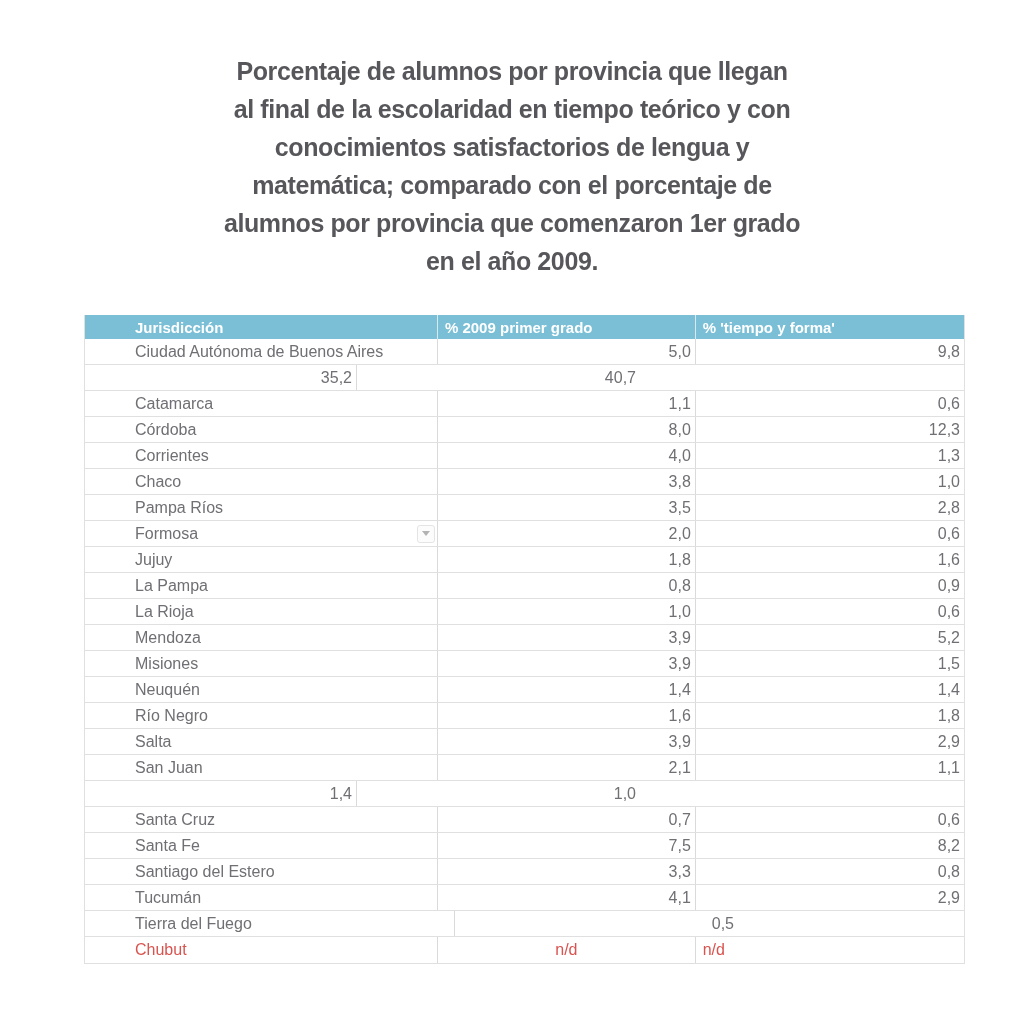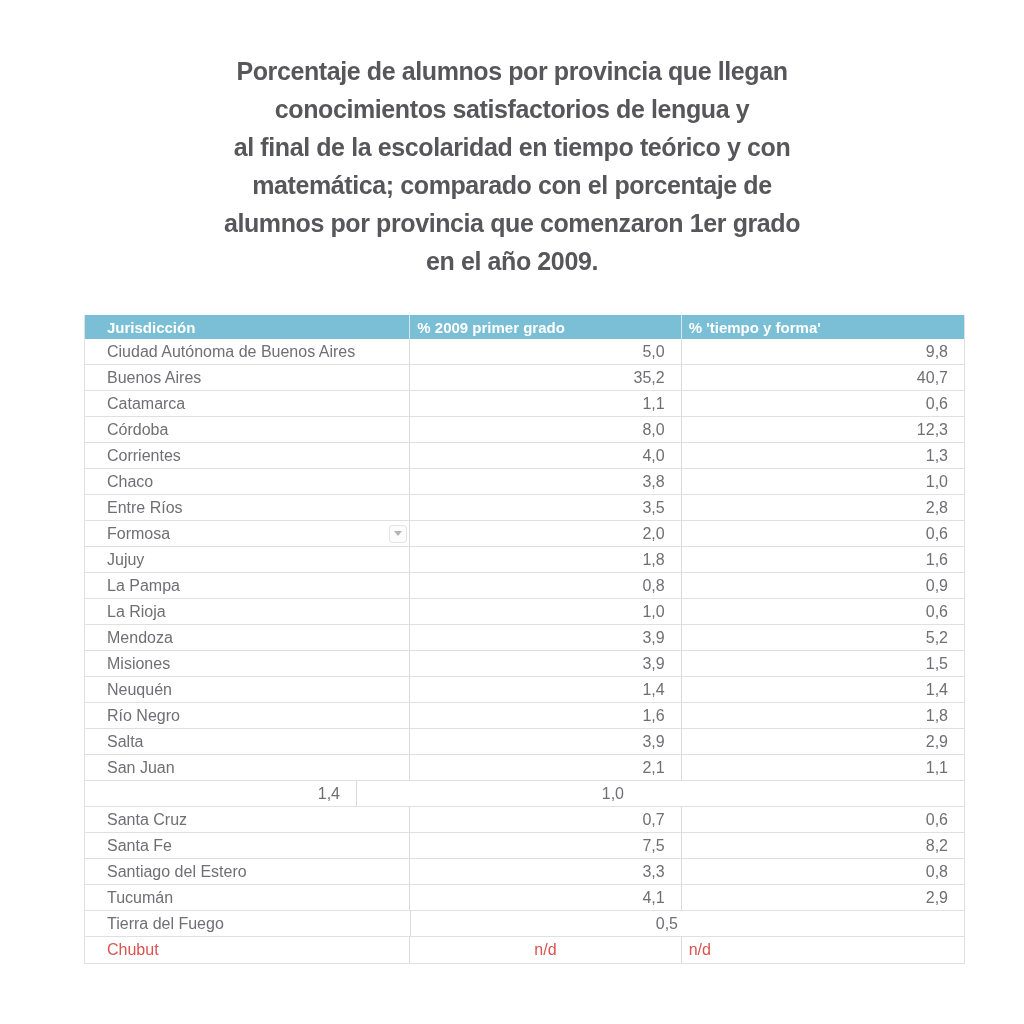--- a/index.html
+++ b/index.html
@@ -27,31 +27,31 @@
     border:1px solid var(--border);border-top:none;
     font-size:16px;color:var(--row-text);
   }
   .thead{display:flex;background:var(--header-bg);height:24px;}
   .th{
     color:var(--header-text);font-weight:700;font-size:15px;
     display:flex;align-items:center;
     border-right:1px solid #d8e9f0;
   }
   .th:last-child{border-right:none;}
-  .col1{width:326px;padding-left:22px;}
+  .col1{width:326px;padding-left:6px;margin-left:44px;}
   .col2{width:272px;}
   .col3{width:283px;}
   .th.col2,.th.col3{padding-left:7px;}
 
   .tr{display:flex;height:26px;border-bottom:1px solid var(--border);}
   .tr:last-child{border-bottom:none;}
   .td{display:flex;align-items:center;border-right:1px solid #dadada;overflow:hidden;}
   .td:last-child{border-right:none;}
   .td.col1{justify-content:flex-start;position:relative;}
-  .td.col2,.td.col3{justify-content:flex-end;padding-right:16px;}
+  .td.col2,.td.col3{justify-content:flex-end;padding-right:4px;}
 
   .tr.nd{color:var(--nd-text);}
   .tr.nd .td.col2{justify-content:center;padding-right:0;}
   .tr.nd .td.col3{justify-content:flex-start;padding-left:7px;padding-right:0;}
 
   .dd-btn{
     position:absolute;right:2px;top:50%;transform:translateY(-50%);
     width:18px;height:18px;background:#fcfcfc;border:1px solid #e4e4e4;
     border-radius:3px;display:flex;align-items:center;justify-content:center;
     cursor:pointer;
@@ -62,22 +62,22 @@
     display:block;
   }
 </style>
 </head>
 <body>
 
 <div class="page">
 
   <div class="title-block">
     <div>Porcentaje de alumnos por provincia que llegan</div>
+    <div>al final de la escolaridad en tiempo teórico y con</div>
     <div>conocimientos satisfactorios de lengua y</div>
-    <div>al final de la escolaridad en tiempo teórico y con</div>
     <div>matemática; comparado con el porcentaje de</div>
     <div>alumnos por provincia que comenzaron 1er grado</div>
     <div>en el año 2009.</div>
   </div>
 
   <div class="table-wrap">
     <div class="thead">
       <div class="th col1">Jurisdicción</div>
       <div class="th col2">% 2009 primer grado</div>
       <div class="th col3">% 'tiempo y forma'</div>
@@ -85,24 +85,20 @@
     <div>
         <div class="tr">
     <div class="td col1">
       <span>Ciudad Autónoma de Buenos Aires</span>
 
     </div>
     <div class="td col2">5,0</div>
     <div class="td col3">9,8</div>
   </div>
         <div class="tr">
-    <div class="td col1">
-      <span>Buenos Aires</span>
-
-    </div>
     <div class="td col2">35,2</div>
     <div class="td col3">40,7</div>
   </div>
         <div class="tr">
     <div class="td col1">
       <span>Catamarca</span>
 
     </div>
     <div class="td col2">1,1</div>
     <div class="td col3">0,6</div>
@@ -126,21 +122,21 @@
         <div class="tr">
     <div class="td col1">
       <span>Chaco</span>
 
     </div>
     <div class="td col2">3,8</div>
     <div class="td col3">1,0</div>
   </div>
         <div class="tr">
     <div class="td col1">
-      <span>Entre Ríos</span>
+      <span>Pampa Ríos</span>
 
     </div>
     <div class="td col2">3,5</div>
     <div class="td col3">2,8</div>
   </div>
         <div class="tr">
     <div class="td col1">
       <span>Formosa</span>
       <span class="dd-btn">
         <span class="dd-icon"></span>

